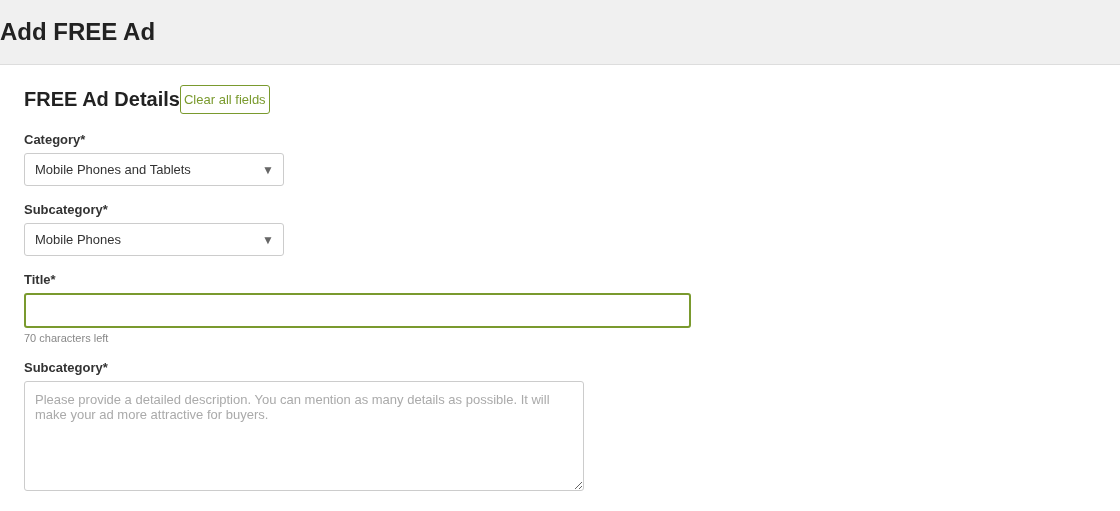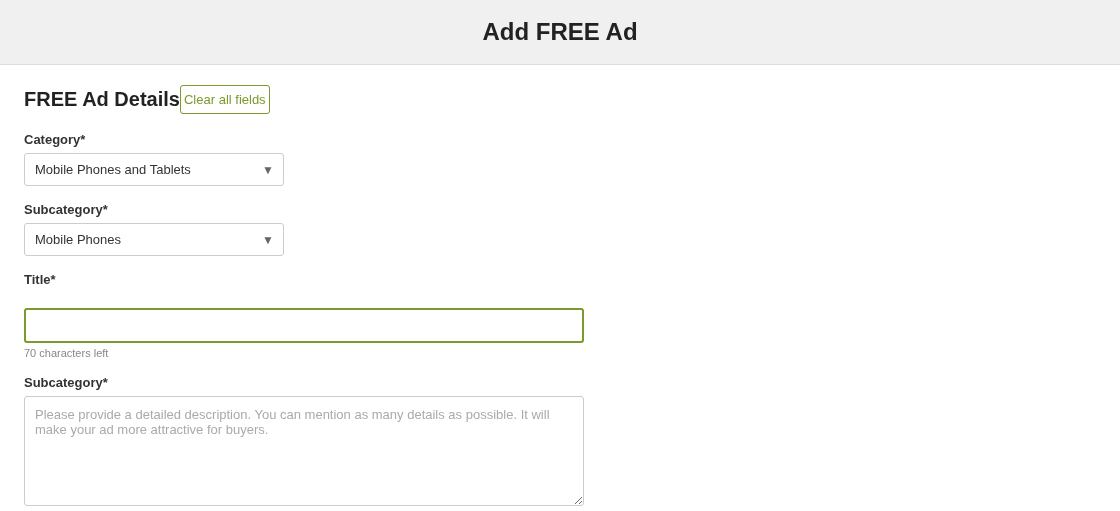--- a/index.html
+++ b/index.html
@@ -10,21 +10,21 @@
     }
 
     body {
       background-color: #f0f0f0;
       width: 1120px;
       min-height: 511px;
     }
 
     .page-header {
       background-color: #f0f0f0;
-      text-align: center;
+      text-align: left;
       padding: 18px 0 18px 0;
       border-bottom: 1px solid #ddd;
     }
 
     .page-header h1 {
       font-size: 24px;
       font-weight: bold;
       color: #222;
     }
 
@@ -105,22 +105,21 @@
     }
 
     .title-row {
       display: flex;
       align-items: flex-start;
       gap: 16px;
     }
 
     .title-field-container {
       flex: 0 0 auto;
-      width: 560px;
-      margin-top: 15px;
+      width: 667px;
     }
 
     .title-input {
       width: 100%;
       padding: 8px 10px;
       font-size: 13px;
       border: 2px solid #7a9a2e;
       border-radius: 3px;
       outline: none;
       color: #333;

